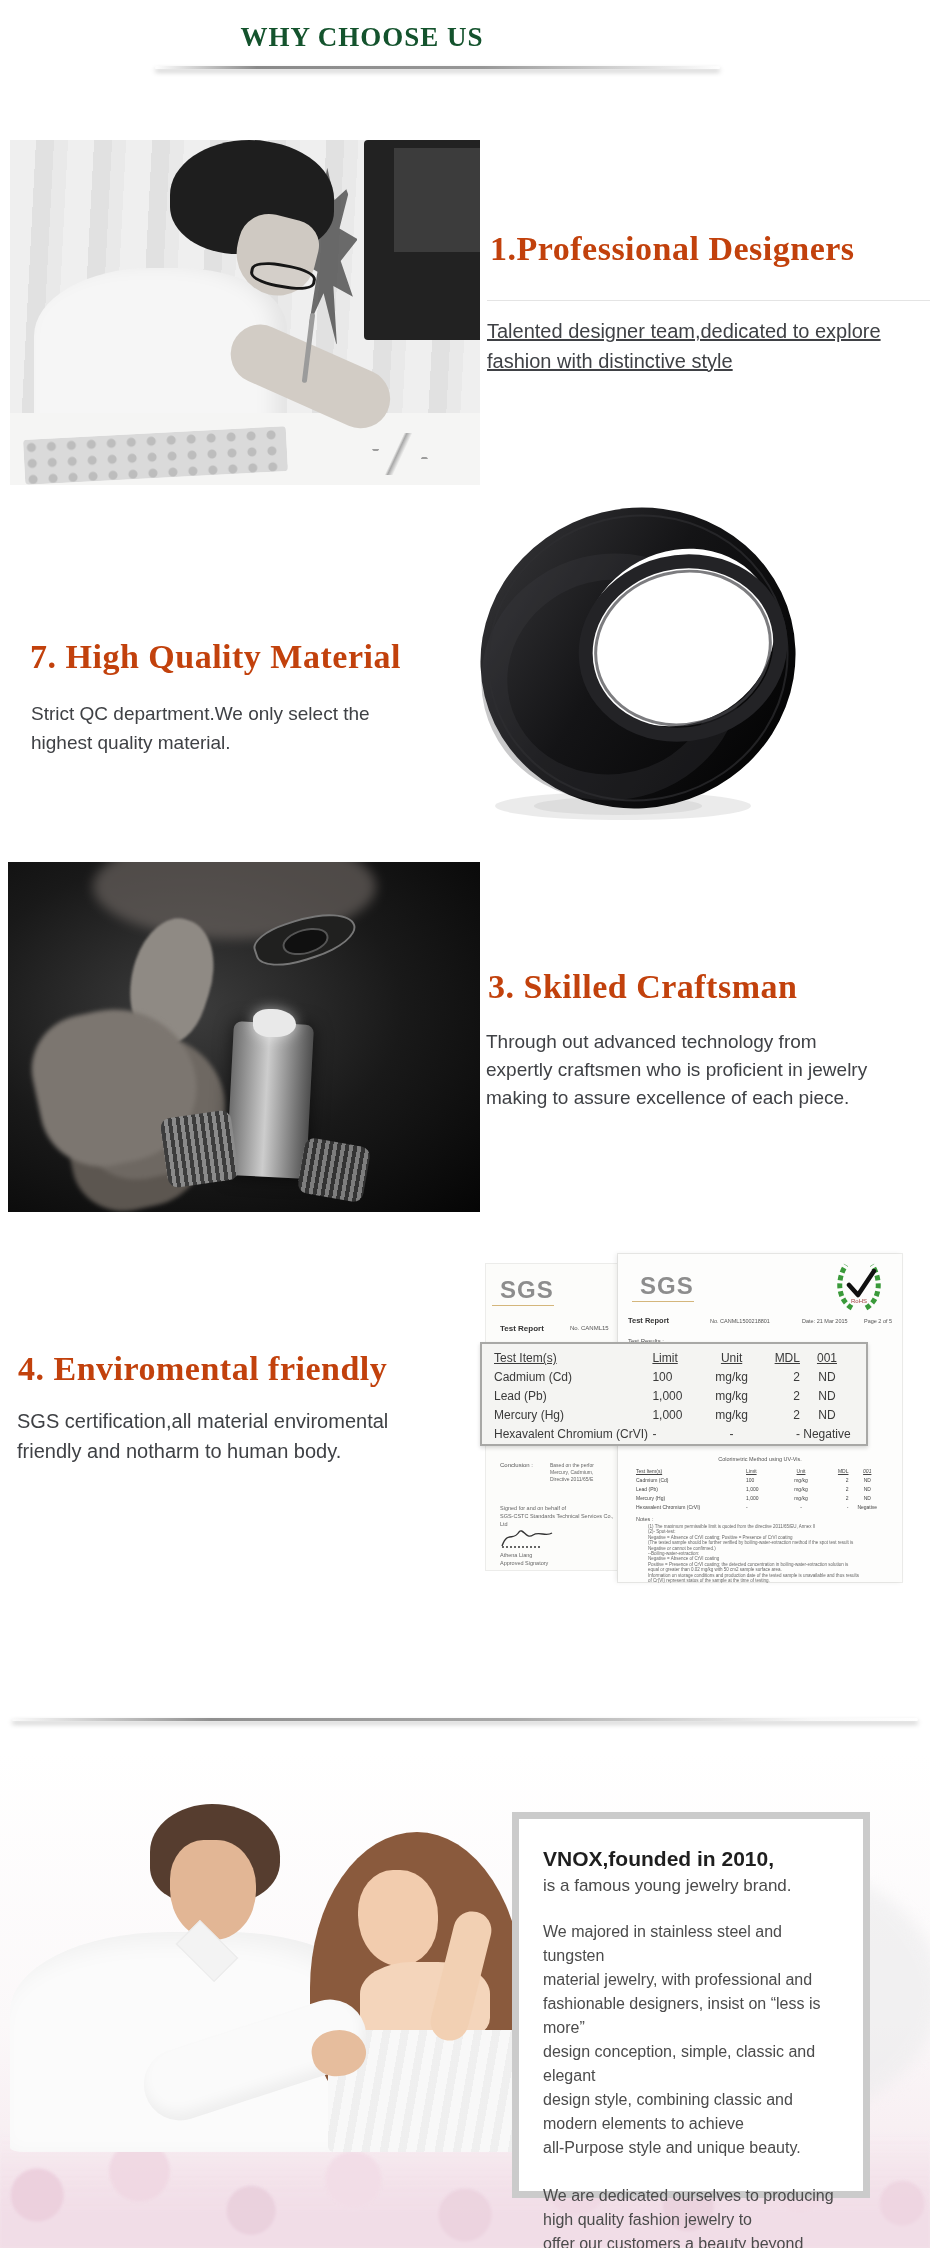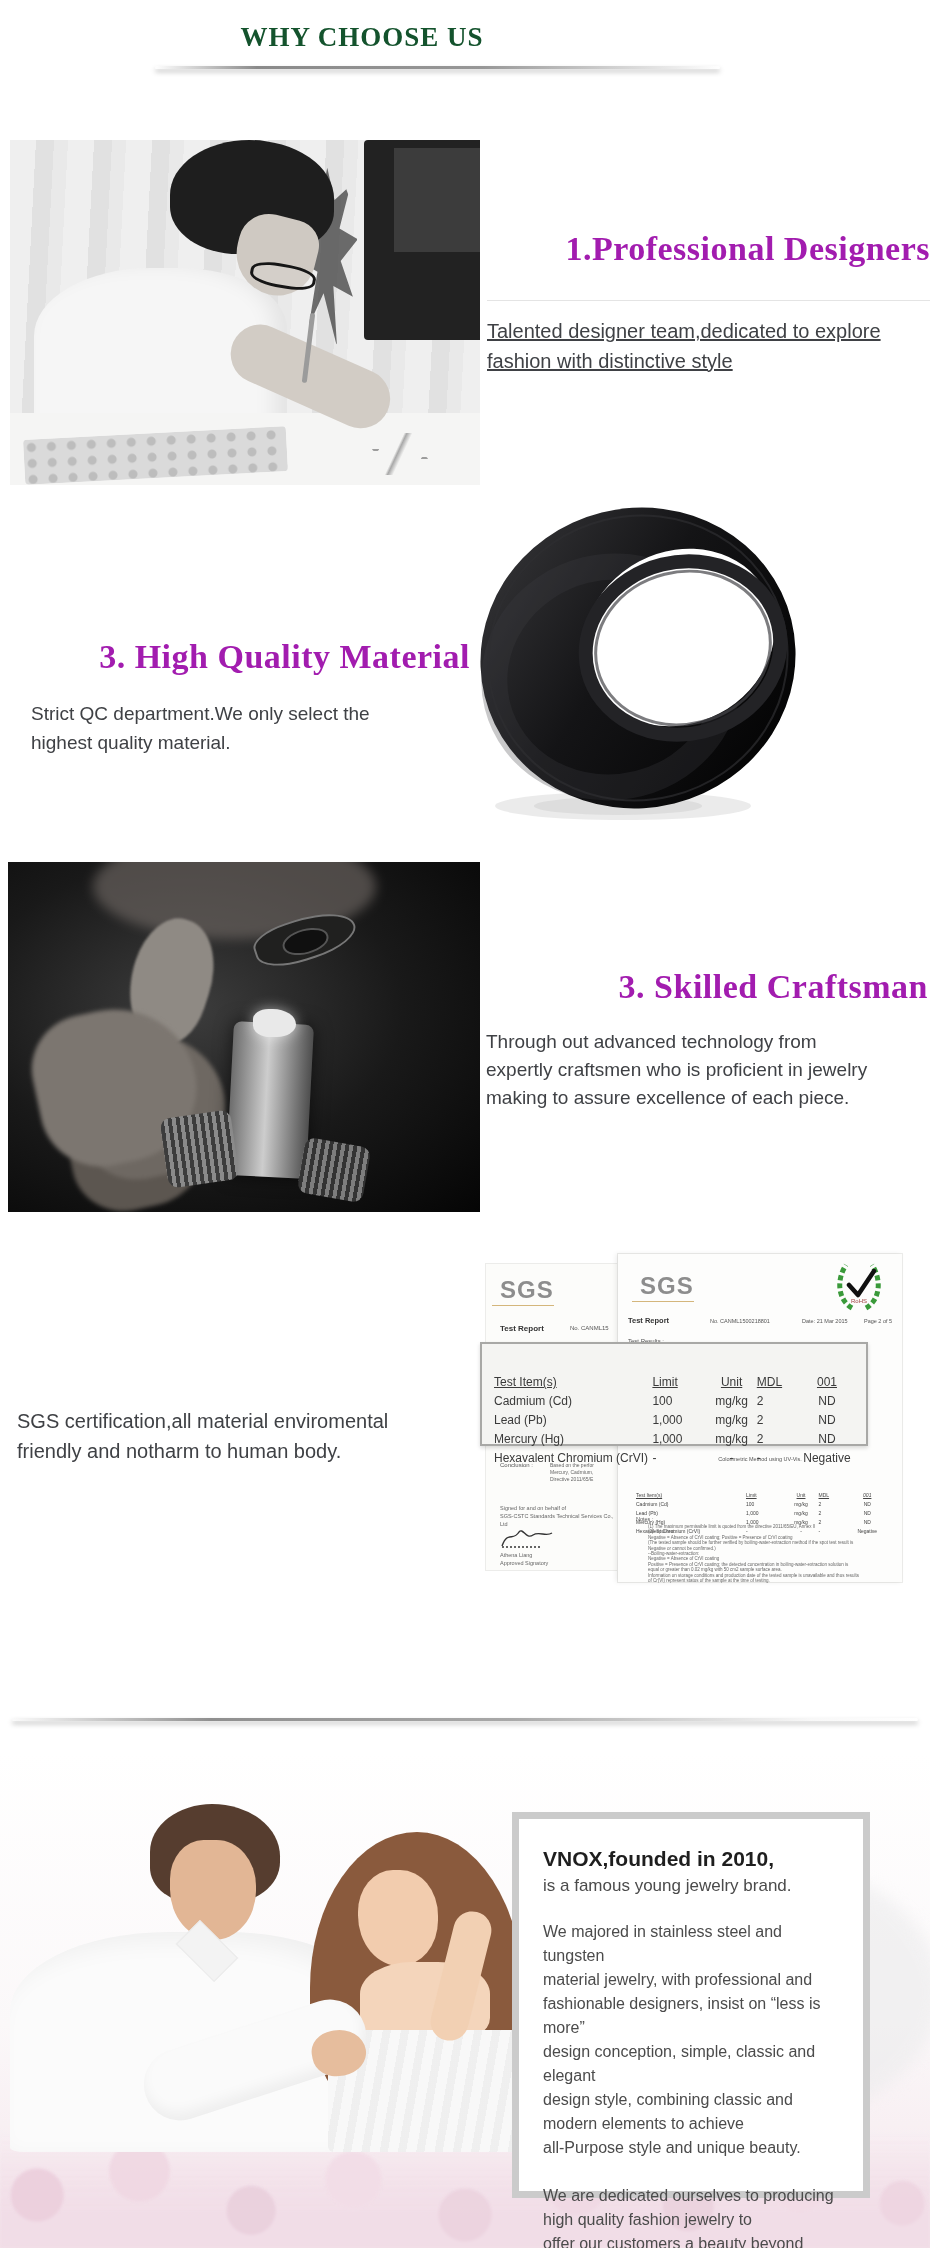--- a/index.html
+++ b/index.html
@@ -24,21 +24,21 @@
     background:linear-gradient(to right, rgba(160,160,160,0), #8a8a8a 18%, #979797 58%, rgba(205,205,205,0));
     box-shadow:0 3px 5px rgba(0,0,0,.25);
   }
   #wcu-divider { top:66px; left:155px; width:565px; }
   #about-divider { top:1718px; left:12px; width:906px;
     background:linear-gradient(to right, rgba(160,160,160,.05), #8f8f8f 22%, #a8a8a8 55%, rgba(205,205,205,.15) 88%, rgba(215,215,215,0)); }
 
   
   .sec-heading {
     font-family:"Liberation Serif", serif; font-weight:bold; font-size:34px;
-    color:#a21caf; letter-spacing:.5px;text-align:right;
+    color:#c2410c; letter-spacing:.5px;
   }
   .sec-desc { font-size:20px; line-height:1.5; color:#3f4145; }
   #s1-heading { left:490px; top:230px; width:440px; }
   #s1-desc { left:487px; top:300px; width:443px; border-top:1px solid #e4e4e4; padding-top:15px;text-decoration:underline; }
   #s2-heading { left:30px; top:638px; width:440px; }
   #s2-desc { left:31px; top:700px; width:430px; font-size:19px; }
   #s3-heading { left:488px; top:968px; width:440px; }
   #s3-desc { left:486px; top:1028px; width:440px; font-size:19px; line-height:1.48; }
   #s4-heading { left:18px; top:1350px; width:440px; }
   #s4-desc { left:17px; top:1406px; width:445px; }
@@ -108,21 +108,21 @@
   .cert-xs { color:#666; }
   #cert-table {
     left:2px; top:94px; width:388px; height:104px; background:#f4f4f2;
     border:2px solid #a8a8a6; box-shadow:0 2px 4px rgba(0,0,0,.15);
     padding:7px 12px 4px 12px; z-index:3; color:#3a3a3a;
   }
   .ct-row { display:flex; align-items:baseline; height:19px; font-size:12px; }
   .ct-item { width:44%; text-align:left; }
   .ct-c { width:15%; text-align:left; }
   .ct-c2 { width:14%; text-align:center; }
-  .ct-c3 { width:12%; text-align:left;margin-top:24px; }
+  .ct-c3 { width:12%; text-align:right; }
   .ct-c4 { width:15%; text-align:center; }
   .ct-head span i, .ct-head .u { font-style:normal; }
   .u { text-decoration:underline; }
   .it { font-style:italic; }
   .mini-table { font-size:5px; color:#444; }
   .mini-table .ct-row { height:9px; font-size:5px; }
   #sig-svg path { stroke:#333; stroke-width:1.4; fill:none; }
 
   
   #about-bg { left:0; top:1752px; width:930px; height:496px;
@@ -187,21 +187,21 @@
     <div class="abs pd-desk"></div>
     <div class="abs pd-arm"></div>
     <div class="abs pd-pen"></div>
     <div class="abs pd-stencil"></div>
     <div class="abs pd-sketch"></div>
   </div>
   <h3 id="s1-heading" class="abs sec-heading">1.Professional Designers</h3>
   <p id="s1-desc" class="abs sec-desc pre">Talented designer team,dedicated to explore
 fashion with distinctive style</p>
 
-  <h3 id="s2-heading" class="abs sec-heading">3. High Quality Material</h3>
+  <h3 id="s2-heading" class="abs sec-heading">7. High Quality Material</h3>
   <p id="s2-desc" class="abs sec-desc pre">Strict QC department.We only select the
 highest quality material.</p>
   <div id="ring-wrap" class="abs">
     <svg width="364" height="332" viewBox="0 0 364 332">
       <defs>
         <linearGradient id="bandGrad" x1="0" y1="0" x2="1" y2="1">
           <stop offset="0" stop-color="#3a3a3d"></stop>
           <stop offset="0.45" stop-color="#141416"></stop>
           <stop offset="1" stop-color="#000"></stop>
         </linearGradient>
@@ -235,20 +235,21 @@
     <div class="abs pc-tool"></div>
     <div class="abs pc-knurl"></div>
     <div class="abs pc-knurl2"></div>
     <div class="abs pc-gem"></div>
   </div>
   <h3 id="s3-heading" class="abs sec-heading">3. Skilled Craftsman</h3>
   <p id="s3-desc" class="abs sec-desc pre">Through out advanced technology from
 expertly craftsmen who is proficient in jewelry
 making to assure excellence of each piece.</p>
 
+  <h3 id="s4-heading" class="abs sec-heading">4. Enviromental friendly</h3>
   <p id="s4-desc" class="abs sec-desc pre">SGS certification,all material enviromental
 friendly and notharm to human body.</p>
 
   <div id="cert" class="abs">
 
     <div id="cert-left" class="abs cert-page">
       <div class="abs sgs-logo" style="left:14px;top:12px;">SGS</div>
       <div class="abs cert-b" style="left:14px;top:60px;font-size:8px;">Test Report</div>
       <div class="abs cert-s" style="left:84px;top:61px;font-size:6px;">No. CANML15</div>
       <div class="abs cert-xs pre" style="left:14px;top:82px;font-size:5.5px;line-height:9px;">KING SHENG FENG JEWELRY CO.,LTD

